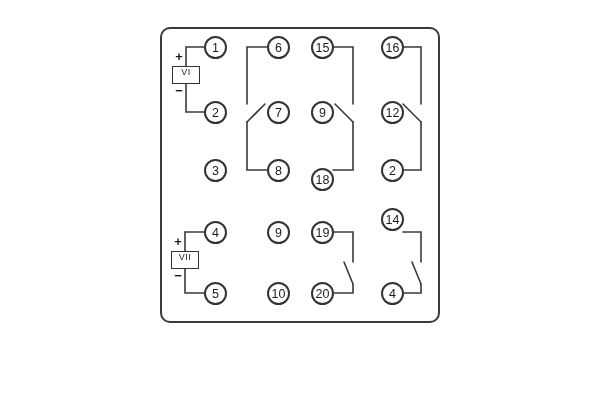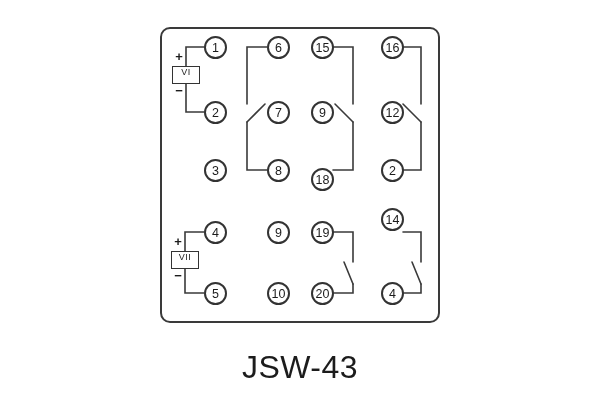--- a/index.html
+++ b/index.html
@@ -116,15 +116,14 @@
   <div class="term" style="left:311px;top:168px">18</div>
   <div class="term" style="left:311px;top:221px">19</div>
   <div class="term" style="left:311px;top:282px">20</div>
 
   <div class="term" style="left:381px;top:36px">16</div>
   <div class="term" style="left:381px;top:101px">12</div>
   <div class="term" style="left:381px;top:159px">2</div>
   <div class="term" style="left:381px;top:208px">14</div>
   <div class="term" style="left:381px;top:282px">4</div>
 
-  <div class="title">JSW-43</div>
 
 </div>
 
 </body></html>

